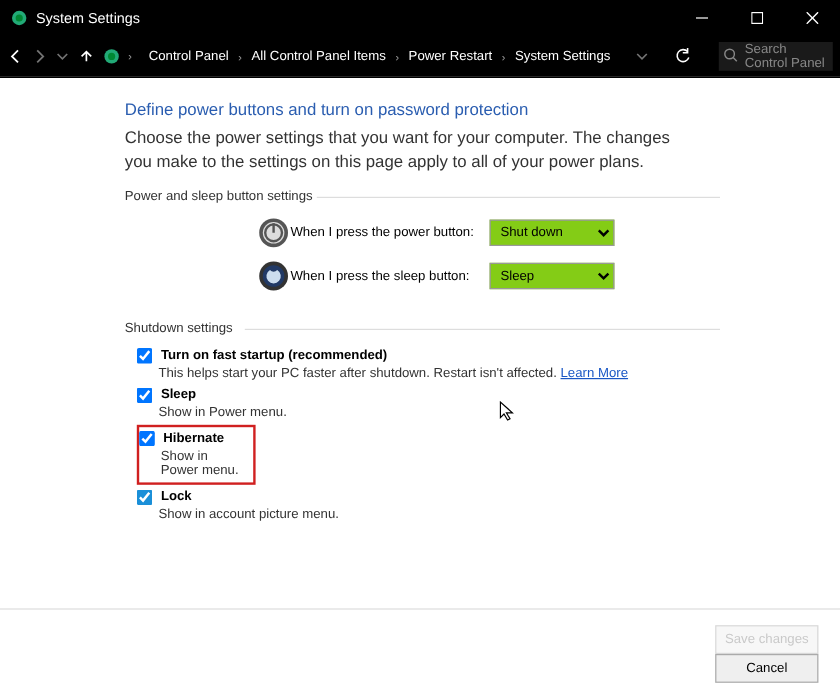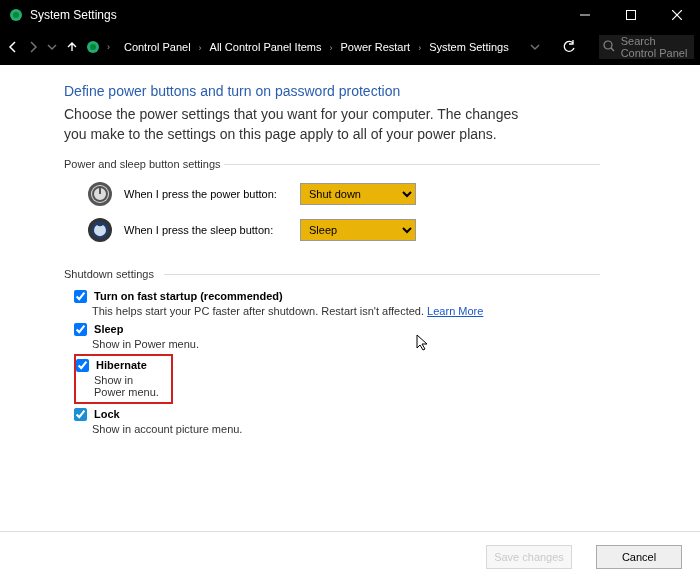--- a/index.html
+++ b/index.html
@@ -13,41 +13,41 @@
   
   .navbar { height: 34px; background: #000; display: flex; align-items: center; padding: 0 6px; gap: 6px; color: #fff; }
   .navbtn { width: 24px; height: 24px; display: flex; align-items: center; justify-content: center; color: #fff; }
   .disabled { opacity: .45; }
   .breadcrumb { display: flex; align-items: flex-end; gap: 8px; padding: 0 8px; font-size: 11px; color: #fff; flex: 0 0 auto; }
   .bc-sep { opacity: .6; font-size: 9px; }
   .search { margin-left: auto; width: 170px; height: 24px; background: #1a1a1a; display: flex; align-items: center; gap: 6px; padding: 0 4px; color: #888; font-size: 11px; }
   .nav-extra { display: flex; align-items: center; gap: 10px; margin-left: auto; margin-right: 12px; }
   .thinline { height: 1px; background: #000; }
   
-  .content { padding: 18px 0 0 64px; width: 600px; }
+  .content { padding: 18px 0 0 104px; width: 600px; }
   .page-title { color: #2a5db0; font-size: 14px; margin-bottom: 6px; }
   .page-desc { font-size: 14px; color: #333; line-height: 1.4; max-width: 470px; margin-bottom: 14px; }
   .group-label { font-size: 11px; color: #333; position: relative; margin-bottom: 10px; }
   .group-label::after { content:""; position:absolute; left: 160px; right: 0; top: 50%; height:1px; background:#ddd; }
   .group-label.s2::after { left: 100px; }
-  .row { display: flex; align-items: center; gap: 10px; margin: 8px 0 8px 22px; }
+  .row { display: flex; align-items: center; gap: 0; margin: 8px 0 8px 22px; justify-content: center; }
   .biicon { width: 28px; height: 28px; border-radius: 50%; display:flex; align-items:center; justify-content:center; }
   .rowlabel { width: 166px; font-size: 11px; }
-  select.combo { width: 116px; height: 22px; font-size: 11px; background:#eab308; border:1px solid #999; padding: 0 4px; }
+  select.combo { width: 104px; height: 22px; font-size: 11px; background:#84cc16; border:1px solid #999; padding: 0 4px; }
   .shutdown { margin-top: 24px; }
   .chkrow { margin: 4px 0 0 10px; }
   .chklabel { font-weight: bold; font-size: 11px; display: inline-block; vertical-align: top; }
   .chkdesc { font-size: 11px; color: #333; margin: 2px 0 6px 18px; }
   .link { color: #1a57c5; text-decoration: underline; cursor: pointer; }
   input[type=checkbox] { width: 13px; height: 13px; vertical-align: text-top; margin-right: 4px; }
   .hibbox { border: 2px solid #d02020; padding: 3px 4px 4px 0; width: 99px; margin-top: -2px; }
   .lockchk { accent-color: #1a8fd8; }
   .cursor { position: absolute; left: 416px; top: 334px; pointer-events:none; }
   
-  .footer { position: absolute; bottom: 14px; right: 18px; display: flex; gap: 24px; }
+  .footer { position: absolute; bottom: 14px; right: 18px; display: flex; gap: 0; flex-direction: column; }
   .footer::before { content:""; position:absolute; left:-680px; right:-18px; top:-14px; height:1px; background:#ddd; }
   .btn { min-width: 86px; height: 24px; font-size: 11px; border:1px solid #aaa; background:#efefef; }
   .btn.disabled { color:#888; }
 </style>
 </head>
 <body>
 
 <div class="titlebar">
   <span class="app-icon">
     <svg viewBox="0 0 16 16">

